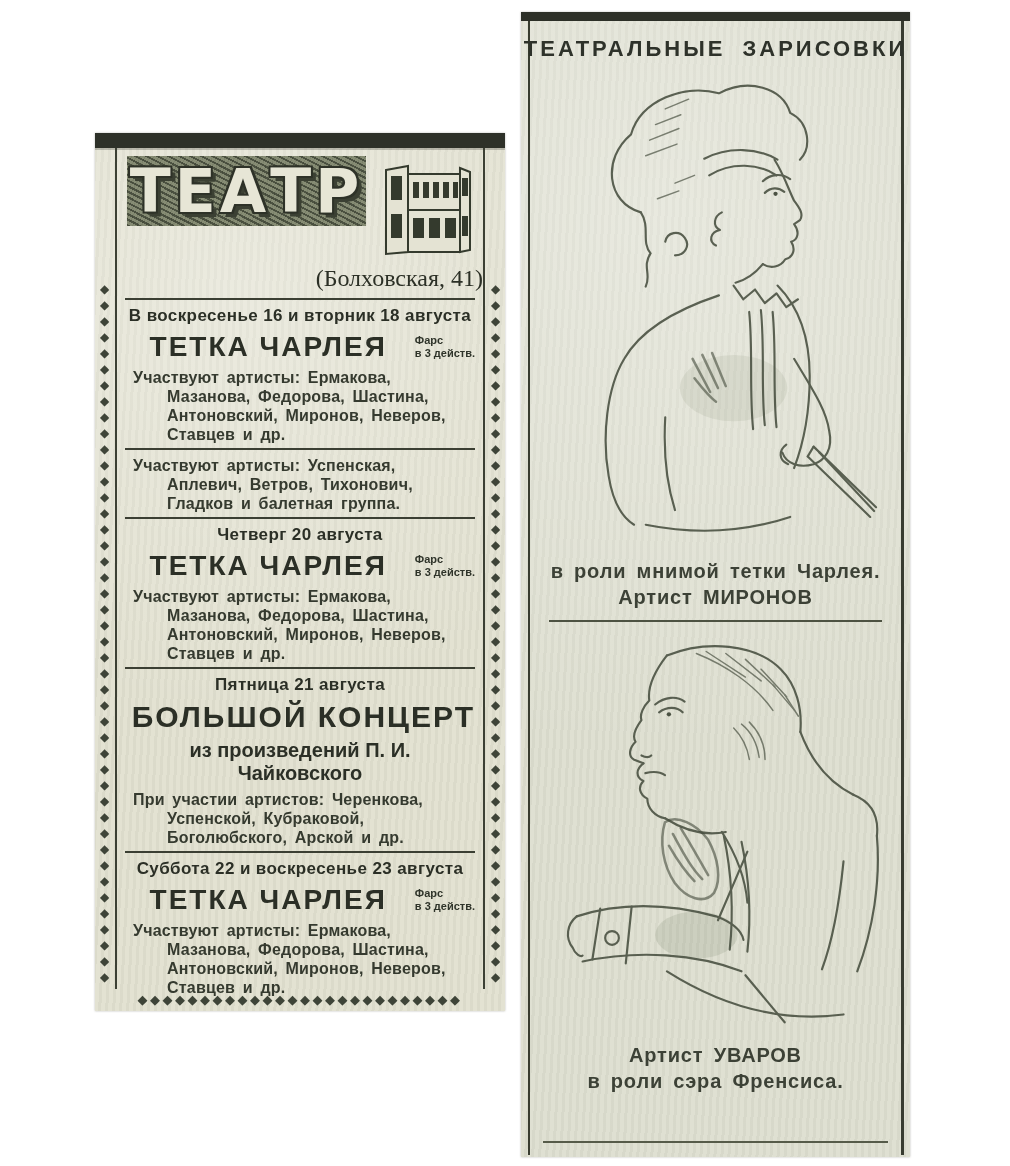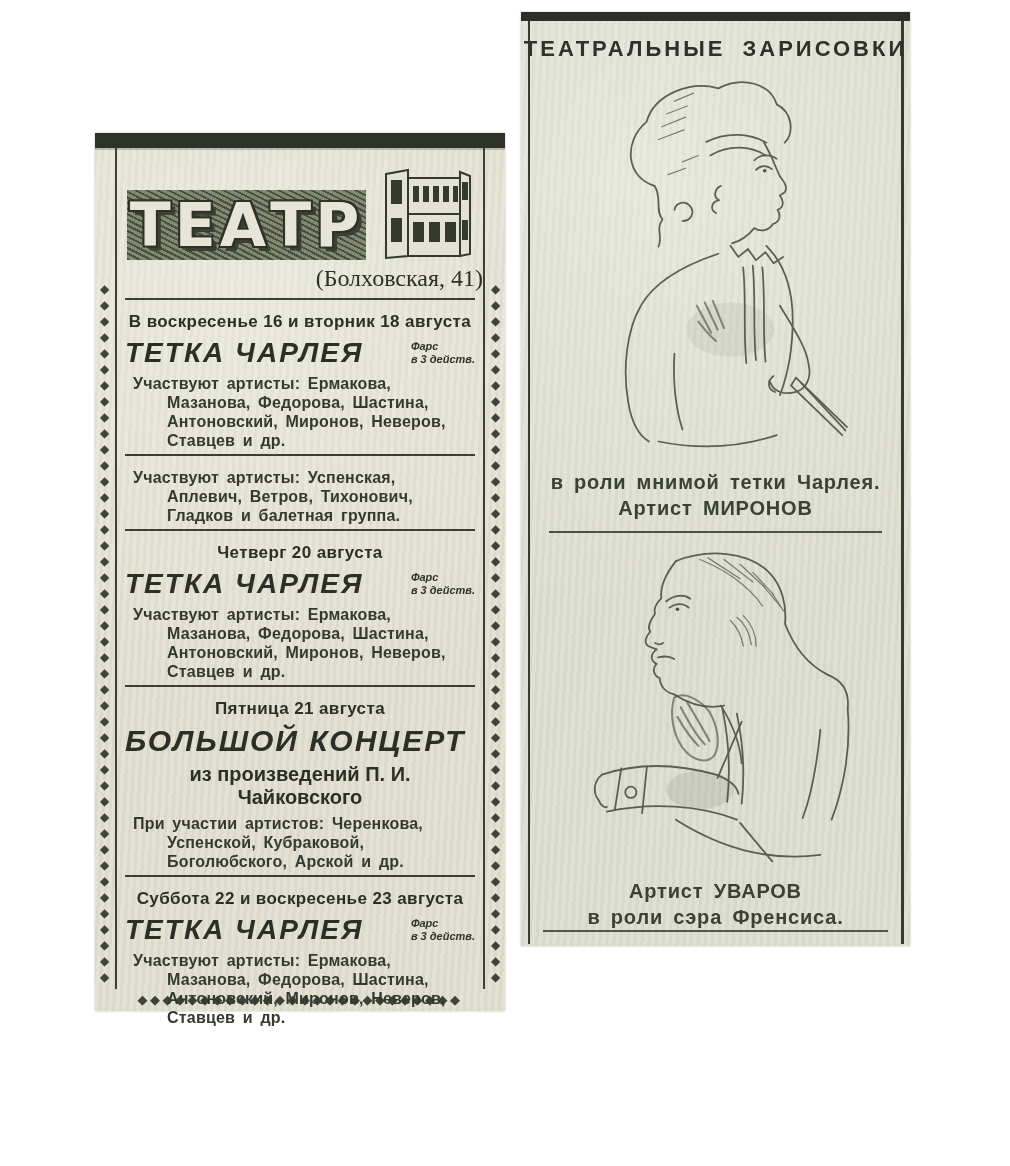--- a/index.html
+++ b/index.html
@@ -22,45 +22,45 @@
   .diamond-col{position:absolute;top:148px;bottom:24px;width:17px;overflow:hidden;
     font-size:12px;line-height:16px;letter-spacing:0;word-break:break-all;text-align:center;
     color:#3e4438;font-family:"DejaVu Sans",sans-serif;}
   .diamond-col.left{left:1px;}
   .diamond-col.right{right:1px;}
   .diamond-row{position:absolute;bottom:1px;left:3px;right:3px;height:20px;overflow:hidden;
     font-size:13px;line-height:20px;letter-spacing:2.5px;text-align:center;color:#3e4438;
     font-family:"DejaVu Sans",sans-serif;white-space:nowrap;}
   .lc-inner{position:absolute;top:15px;left:20px;right:20px;bottom:22px;
     border-left:2px solid #3c4034;border-right:2px solid #3c4034;}
-  .logo-row{display:flex;align-items:flex-end;gap:15px;margin:8px 8px 4px 10px;height:104px;}
+  .logo-row{display:flex;align-items:flex-start;gap:15px;margin:8px 8px 4px 10px;height:104px;}
   .logo-word{flex:1;display:flex;align-items:center;justify-content:center;
     background:#79806a;
     background-image:repeating-linear-gradient(27deg, rgba(40,45,33,.55) 0 2px, rgba(150,155,128,.45) 2px 5px),
       repeating-linear-gradient(117deg, rgba(40,45,33,.25) 0 1px, rgba(0,0,0,0) 1px 4px);
     font-size:60px;font-weight:bold;letter-spacing:4px;color:#e7e6d6;
     text-shadow:-2px -2px 0 #2e3228, 2px -2px 0 #2e3228, -2px 2px 0 #2e3228, 2px 2px 0 #2e3228, 5px 5px 0 #3b4033;
     font-family:"DejaVu Sans","Liberation Sans",sans-serif;}
   .logo-building{width:94px;display:flex;align-items:center;justify-content:center;}
   .address{text-align:right;font-family:"Liberation Serif","DejaVu Serif",serif;
     font-size:24px;margin:5px 0 6px;color:#2c3026;}
   .hrule{height:2px;background:#3b3f33;margin:0 8px;}
-  .listing{padding:12px 8px 4px;}
+  .listing{padding:6px 8px 4px;}
   .l-date{text-align:center;font-weight:bold;font-size:17px;letter-spacing:.4px;
     margin-bottom:5px;color:#2b2f26;white-space:nowrap;}
-  .l-title-row{display:flex;justify-content:space-between;align-items:center;gap:28px;margin:0 0 5px;font-style:italic;}
+  .l-title-row{display:flex;justify-content:flex-end;align-items:center;gap:28px;margin:0 0 5px;}
   .l-title{font-weight:bold;font-size:28px;letter-spacing:2px;white-space:nowrap;color:#2b2f26;}
   .l-title.wide{font-size:28px;letter-spacing:1px;}
   .l-title.big{font-size:30px;letter-spacing:2px;}
   .l-genre{font-size:11px;font-weight:bold;line-height:1.2;color:#2f342a;}
   .l-subtitle{text-align:center;font-weight:bold;font-size:20px;margin:0 0 5px;color:#2b2f26;}
   .l-cast{font-size:16px;font-weight:bold;line-height:19px;letter-spacing:.2px;word-spacing:3px;
     padding-left:40px;text-indent:-34px;margin:0 2px;color:#353a2f;}
   
-  #right-clip{left:521px;top:12px;width:389px;height:934px;background-color:#dfe0d2;}
+  #right-clip{left:521px;top:12px;width:389px;height:1145px;background-color:#dfe0d2;}
   .rc-topbar{position:absolute;top:0;left:0;right:0;height:9px;background:#2c2f27;}
   .rc-inner{position:absolute;top:9px;left:7px;right:6px;bottom:2px;
     border-left:2px solid #383c30;border-right:3px solid #383c30;
     display:flex;flex-direction:column;align-items:center;}
   .rc-header{margin-top:15px;font-size:22px;font-weight:bold;letter-spacing:3px;word-spacing:8px;
     white-space:nowrap;color:#2e322a;}
   .sketch{display:block;}
   .sk-stroke{stroke:#4b5243;fill:none;stroke-width:2.2;stroke-linecap:round;stroke-linejoin:round;opacity:.9;}
   .sk-hatch{stroke:#4b5243;fill:none;stroke-width:1.5;stroke-linecap:round;opacity:.7;}
   .sk-dark{stroke:#454c3d;fill:none;stroke-width:2.6;stroke-linecap:round;opacity:.6;}

